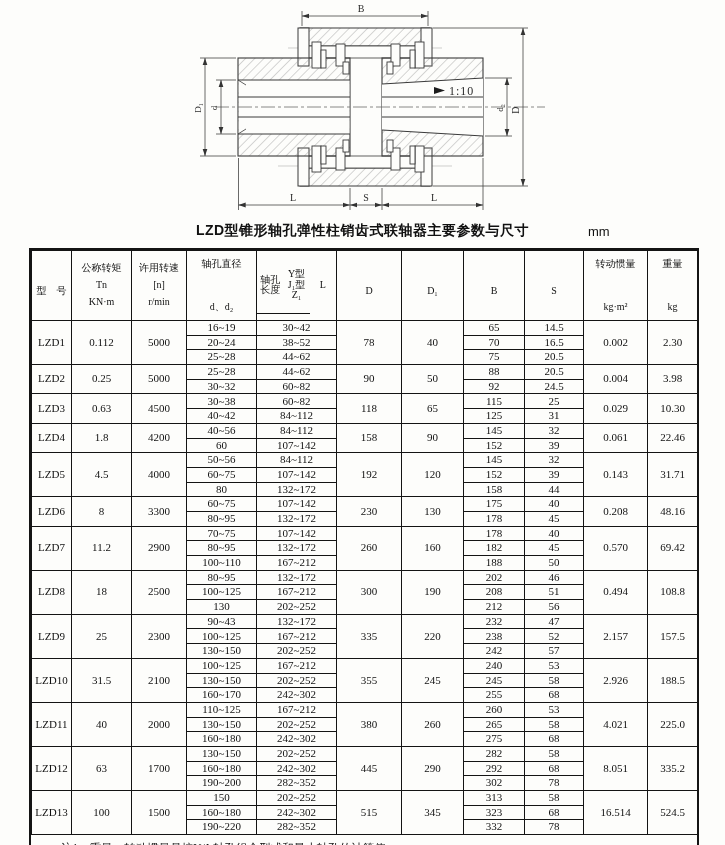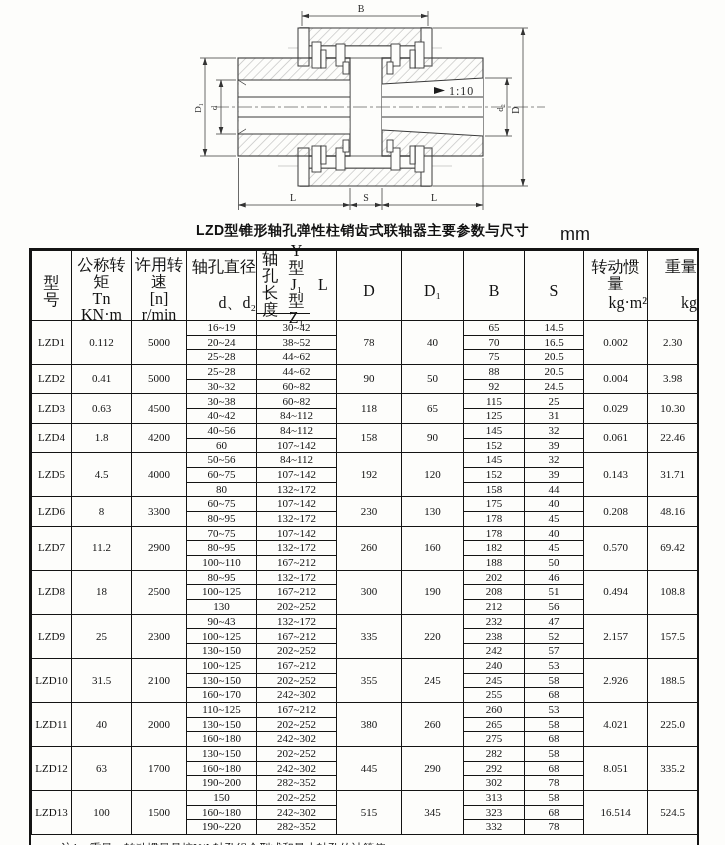--- a/index.html
+++ b/index.html
@@ -9,31 +9,31 @@
 
   
   .drawing{display:block;margin:0;}
   .drawing text{font-family:"Liberation Serif","DejaVu Serif",serif;fill:#2c2c2c;}
 
   
   .title-row{position:relative;height:26px;margin-top:0;}
   .title{position:absolute;left:0;right:0;text-align:center;
          font-family:"Liberation Sans","DejaVu Sans",sans-serif;
          font-weight:bold;font-size:14px;letter-spacing:0.5px;}
-  .unit{position:absolute;left:560px;top:2px;
-        font-family:"Liberation Sans","DejaVu Sans",sans-serif;font-size:18px;}
+  .unit{position:absolute;left:588px;top:2px;
+        font-family:"Liberation Sans","DejaVu Sans",sans-serif;font-size:13px;}
 
   
   .table-frame{margin-left:29px;width:666px;border:2px solid #141414;background:#fdfdfb;}
   table{border-collapse:collapse;table-layout:fixed;width:666px;}
   th,td{border:1px solid #141414;padding:0;text-align:center;vertical-align:middle;
         font-size:11px;font-weight:normal;line-height:1.05;}
   td{height:13.7px;}
-  thead th{height:57px;font-size:16px;}
-  .h-stack{display:flex;flex-direction:column;justify-content:space-between;height:57px;padding:2px 0;box-sizing:border-box;align-items:flex-end;}
+  thead th{height:57px;font-size:10px;}
+  .h-stack{display:flex;flex-direction:column;justify-content:space-between;height:57px;padding:2px 0;box-sizing:border-box;}
   .h-stack3{display:flex;flex-direction:column;justify-content:space-evenly;height:57px;}
   .h-len{display:flex;flex-direction:row;height:57px;}
   .h-len div{flex:1;display:flex;align-items:center;justify-content:center;}
   .h-len div:not(:last-child){border-bottom:1px solid #141414;}
   .h-center{display:flex;align-items:center;justify-content:center;height:57px;margin-top:12px;}
 
   
   .notes{padding:5px 8px 6px 30px;font-size:11.5px;line-height:17px;}
 </style>
 </head>
@@ -262,21 +262,21 @@
             <td>16.5</td>
           </tr>
           <tr>
             <td>25~28</td>
             <td>44~62</td>
             <td>75</td>
             <td>20.5</td>
           </tr>
           <tr>
             <td rowspan="2">LZD2</td>
-            <td rowspan="2">0.41</td>
+            <td rowspan="2">0.25</td>
             <td rowspan="2">5000</td>
             <td>25~28</td>
             <td>44~62</td>
             <td rowspan="2">90</td>
             <td rowspan="2">50</td>
             <td>88</td>
             <td>20.5</td>
             <td rowspan="2">0.004</td>
             <td rowspan="2">3.98</td>
           </tr>

